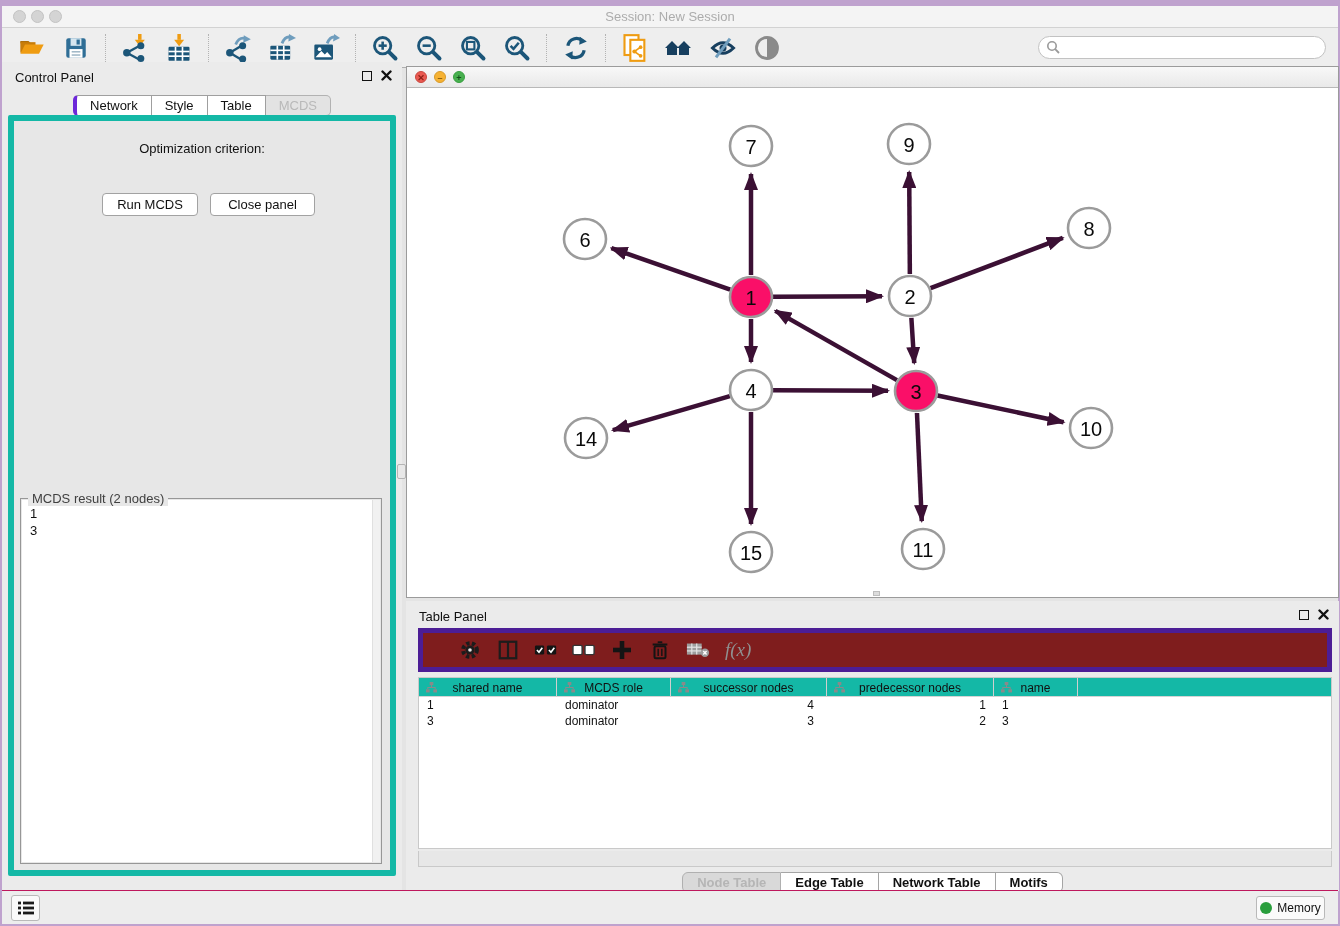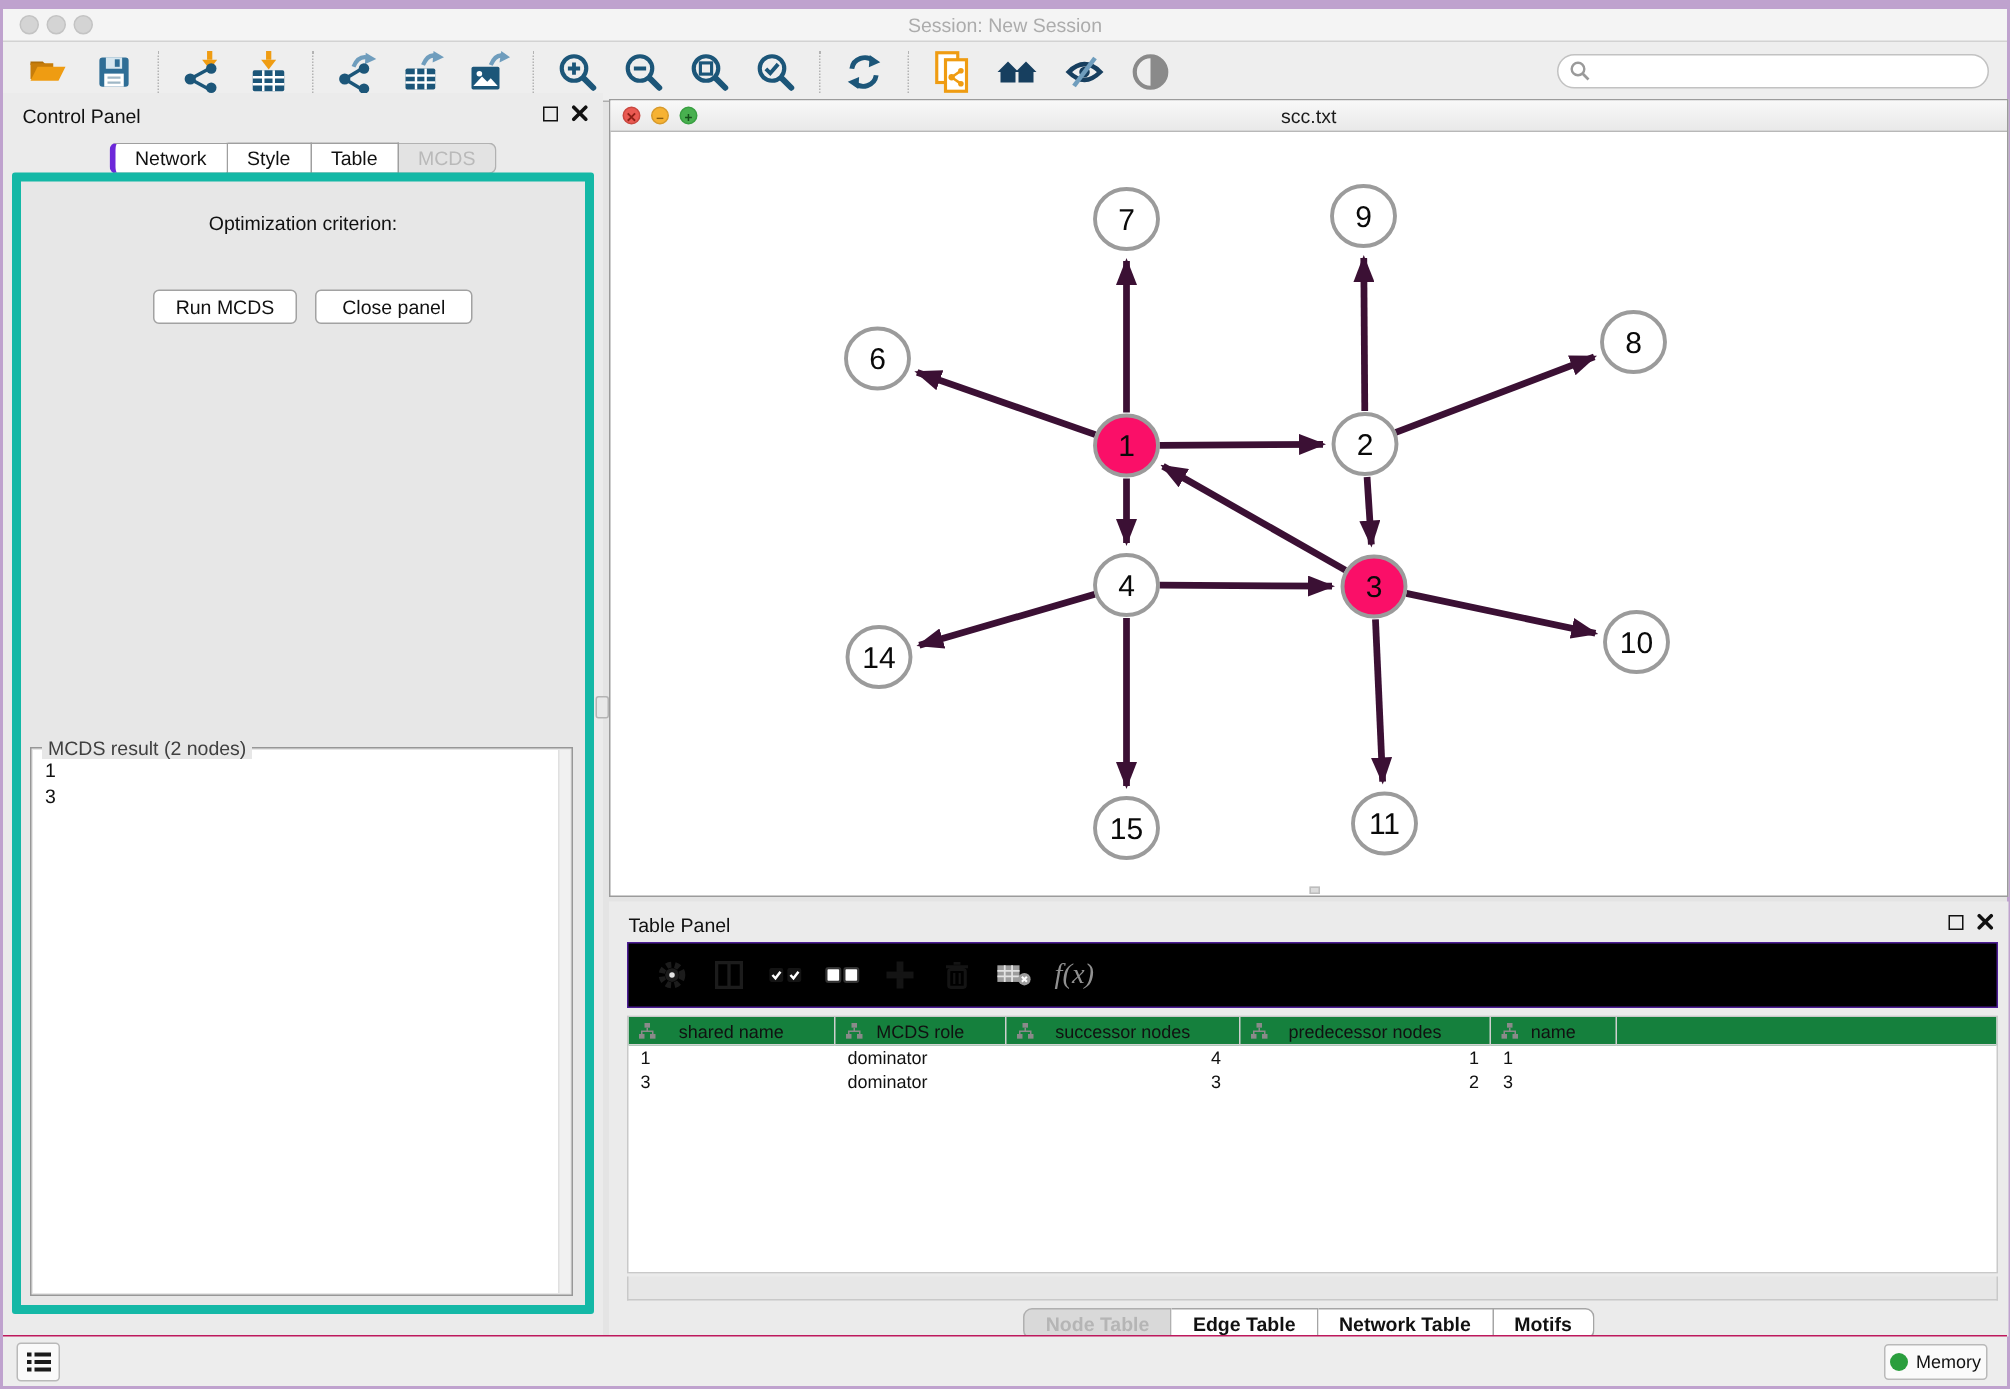--- a/index.html
+++ b/index.html
@@ -47,25 +47,25 @@
   
   #net-window { position:absolute; left:404px; top:60px; width:933px; height:532px; background:#fff; border:1px solid #9b9b9b; }
   #net-titlebar { position:absolute; left:0; right:0; top:0; height:21px; background:linear-gradient(#f8f8f8,#e9e9e9); border-bottom:1px solid #b8b8b8; }
   .mac-dot { position:absolute; top:4px; width:12px; height:12px; border-radius:50%; font-size:9px; font-weight:bold; text-align:center; line-height:12px; }
   #net-title { position:absolute; left:0; right:0; top:3px; text-align:center; font-size:13px; color:#1a1a1a; }
   #graph-svg { position:absolute; left:0; top:21px; }
   #net-resize-dot { position:absolute; bottom:1px; left:50%; width:7px; height:5px; background:#dcdcdc; border:1px solid #bdbdbd; }
 
   
   #table-panel { position:absolute; left:404px; top:595px; width:933px; height:290px; background:#ebebeb; }
-  #tp-toolbar { position:absolute; left:12px; right:7px; top:27px; height:44px; background:#000000; border:1px solid #4c1d95; display:flex; align-items:center; padding-left:10px; }
+  #tp-toolbar { position:absolute; left:12px; right:7px; top:27px; height:44px; background:#7f1d1d; border:5px solid #4c1d95; display:flex; align-items:center; padding-left:28px; }
   .tp-icon { width:26px; height:26px; margin:0 6px; display:flex; align-items:center; justify-content:center; }
   #fx-label { font-family:"Liberation Serif", serif; font-style:italic; color:#909090; font-size:19px; margin-left:8px; }
   #tp-table { position:absolute; left:12px; right:7px; top:76px; height:172px; background:#fff; border:1px solid #c9c9c9; overflow:hidden; }
-  #tp-header { display:flex; height:19px; background:#15803d; border-bottom:1px solid #d4d4d4; }
+  #tp-header { display:flex; height:19px; background:#14b8a6; border-bottom:1px solid #d4d4d4; }
   .th { position:relative; height:19px; border-right:1px solid #cfcfcf; font-size:12px; color:#111; display:flex; align-items:center; justify-content:center; }
   .th svg { position:absolute; left:6px; top:4px; }
   .tr { display:flex; height:16px; }
   .td { font-size:12px; color:#111; line-height:16px; overflow:hidden; }
   #tp-hscroll { position:absolute; left:12px; right:7px; top:250px; height:16px; background:#e7e7e7; border:1px solid #c9c9c9; border-top:none; }
   #tp-tabs { position:absolute; left:0; right:0; top:271px; display:flex; justify-content:center; }
   .tp-tab { height:21px; line-height:19px; padding:0 14px; font-size:13px; font-weight:bold; background:#fff; border:1px solid #a5a5a5; border-left:none; color:#111; }
   .tp-tab:first-child { border-left:1px solid #a5a5a5; border-radius:6px 0 0 6px; background:#d9d9d9; color:#b5b5b5; border-color:#b0b0b0; }
   .tp-tab:last-child { border-radius:0 6px 6px 0; }
 
@@ -282,21 +282,20 @@
     </div>
   </div>
 
   <div id="v-split-handle"></div>
 
   <div id="net-window">
     <div id="net-titlebar">
       <div class="mac-dot" style="left:8px;background:#ea5a52;border:1px solid #c94840;color:#8c1f16;">✕</div>
       <div class="mac-dot" style="left:27px;background:#f6b233;border:1px solid #d79a2b;color:#8a5d0d;">–</div>
       <div class="mac-dot" style="left:46px;background:#48b04f;border:1px solid #389f41;color:#14501a;">+</div>
-      <div id="net-title">scc.txt</div>
     </div>
     <svg id="graph-svg" width="931" height="509" viewBox="0 0 931 509">
       <defs>
         <marker id="arrow" viewBox="0 0 18 14" refX="16" refY="7" markerWidth="18" markerHeight="14" markerUnits="userSpaceOnUse" orient="auto">
               <path d="M0,0 L18,7 L0,14 Z" fill="#3b1034"></path>
             </marker>
       </defs>
       <g id="edge-layer">
             <line x1="344" y1="187" x2="344" y2="86" stroke="#3b1034" stroke-width="4.5" marker-end="url(#arrow)"></line>
             <line x1="323.23121807335133" y1="201.7434376400866" x2="204.43299517937103" y2="160.23562482170794" stroke="#3b1034" stroke-width="4.5" marker-end="url(#arrow)"></line>

